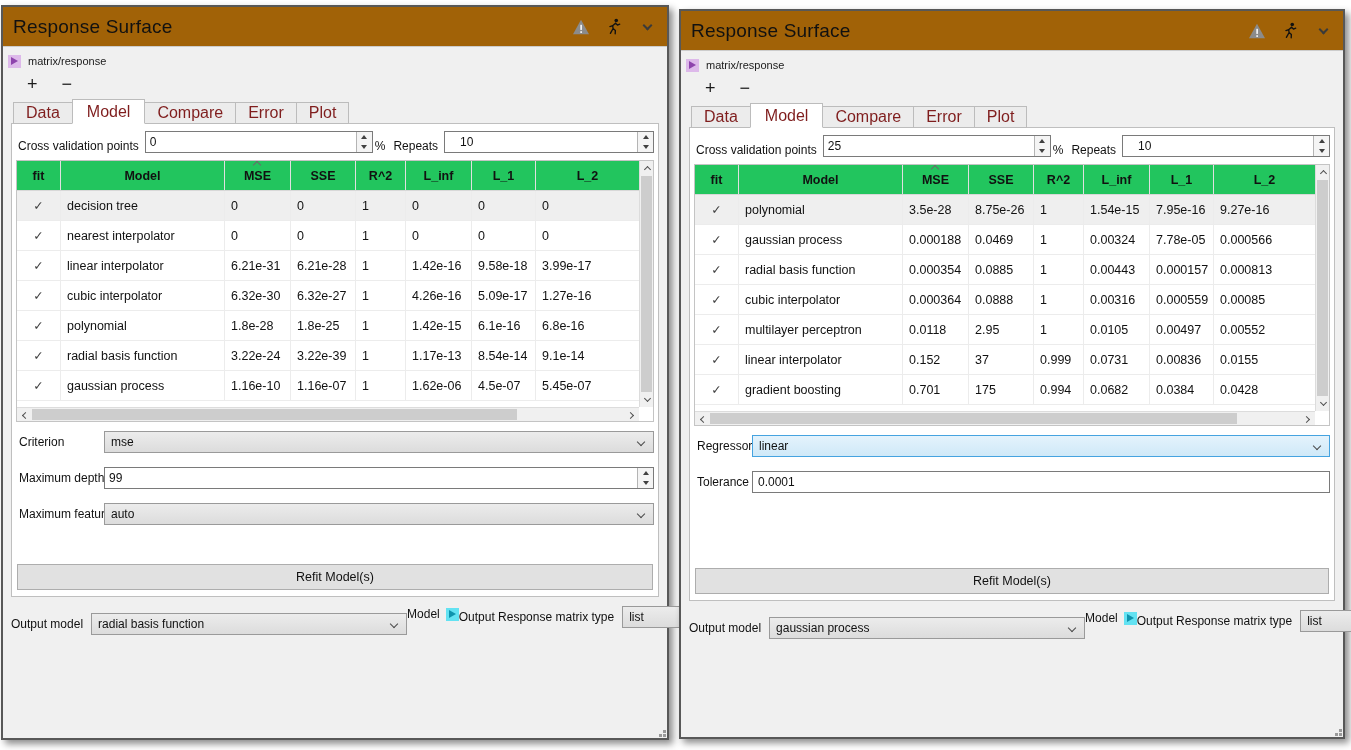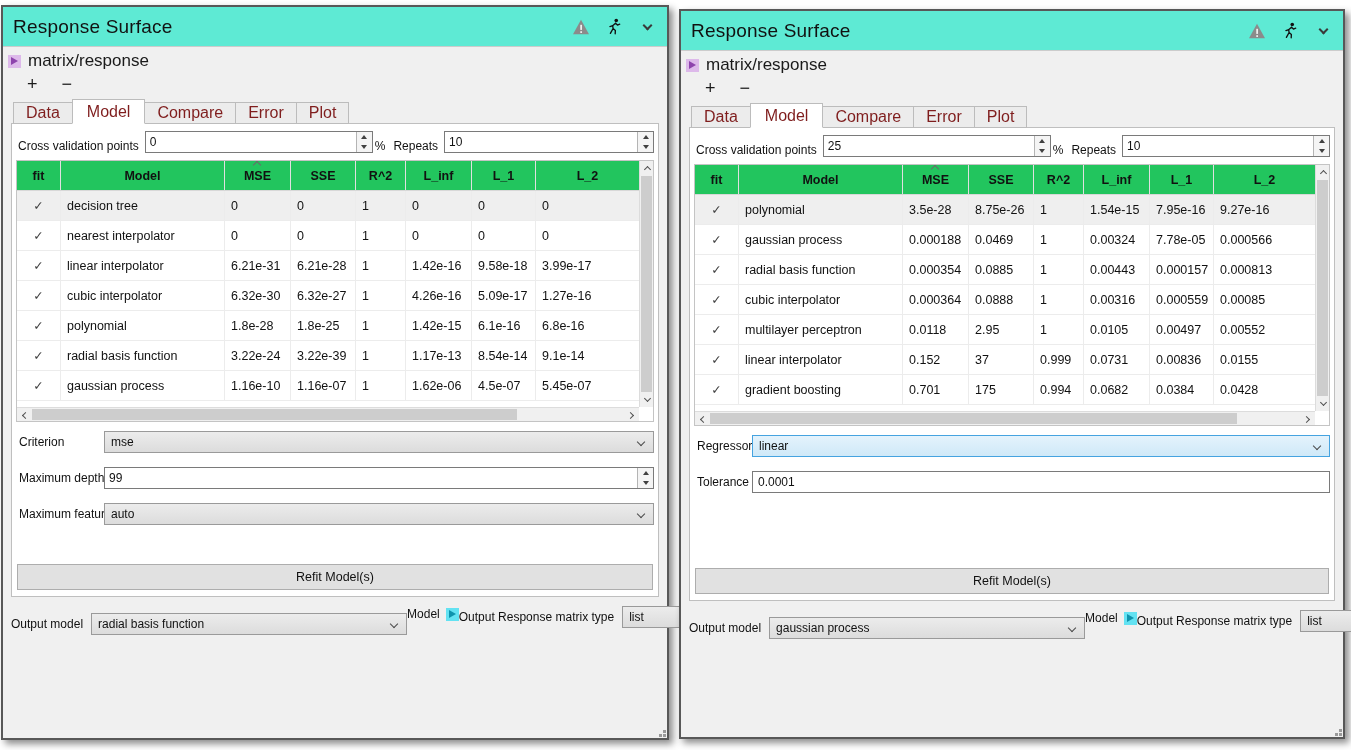--- a/index.html
+++ b/index.html
@@ -9,37 +9,37 @@
     position:absolute; background:#f0f0f0;
     border:2px solid #585858;
     box-shadow:4px 4px 7px rgba(0,0,0,0.45);
     display:flex; flex-direction:column;
   }
   #win0 { left:1px; top:5px;  width:668px; height:735px; }
   #win1 { left:679px; top:9px; width:666px; height:730px; }
 
   
   .titlebar { height:40px; flex:0 0 40px; display:flex; align-items:center; padding:0 10px;
-              border-bottom:1px solid #cccccc; background:#5eead4; }
+              border-bottom:1px solid #cccccc; background:#a16207; }
   .title { font-size:19px; color:#111; letter-spacing:0.2px; }
   .titlebar .spacer { flex:1; }
   .tb-icon { width:20px; height:20px; margin-left:13px; display:flex; align-items:center; justify-content:center; }
   .chev { display:inline-block; width:7px; height:7px; border-right:2px solid #3a3a3a; border-bottom:2px solid #3a3a3a; }
   .chev.down { transform:rotate(45deg); margin-top:-3px; }
 
   
   .source-row { height:20px; margin:4px 0 0 5px; display:flex; align-items:center; }
   .port-box { width:13px; height:13px; position:relative; flex:0 0 13px; }
   .port-box .tri { position:absolute; left:3px; top:2px; width:0; height:0;
                    border-top:4.5px solid transparent; border-bottom:4.5px solid transparent; }
   .port-purple { background:#ddb9ea; }
   .port-purple .tri { border-left:7px solid #8e44ad; }
   .port-cyan { background:#63e2f2; }
   .port-cyan .tri { border-left:7px solid #0e93ad; }
-  .source-label { font-size:17px; color:#1a1a1a; margin-left:7px; }
+  .source-label { font-size:11px; color:#1a1a1a; margin-left:7px; }
 
   .pm-row { height:26px; margin-left:24px; display:flex; align-items:center; gap:24px; }
   .pm-btn { font-size:18px; color:#1a1a1a; line-height:20px; cursor:default; }
 
   
   .tabs { display:flex; align-items:flex-end; height:25px; margin:2px 0 0 10px; position:relative; z-index:2; }
   .tab { height:22px; padding:0 12px; display:flex; align-items:center; font-size:16px; color:#7f1d1d;
          background:#ececec; border:1px solid #bcbcbc; border-left-width:0;margin-top:48px; }
   .tab:first-child { border-left-width:1px; }
   .tab.active { background:#ffffff; height:25px; border-left-width:1px; border-bottom:1px solid #ffffff;
@@ -52,21 +52,21 @@
   .cv-row .lbl { margin:8px 6px 0 2px; white-space:nowrap; }
   .spinbox { height:22px; background:#fff; border:1px solid #7a7a7a; display:flex; align-items:stretch; }
   .spinbox .val { flex:1; font-size:12px; padding:3px 0 0 4px; color:#111; }
   .spinner { width:16px; border-left:1px solid #b4b4b4; display:flex; flex-direction:column; }
   .spinner div { flex:1; display:flex; align-items:center; justify-content:center; background:#f4f4f4; }
   .spinner .up::after { content:""; border-left:3.5px solid transparent; border-right:3.5px solid transparent; border-bottom:4px solid #404040; }
   .spinner .dn::after { content:""; border-left:3.5px solid transparent; border-right:3.5px solid transparent; border-top:4px solid #404040; }
   .cv-spin1 { width:228px; }
   .pct { margin:0 10px 0 8px; }
   .rep-lbl { margin:0 6px 0 26px; }
-  .cv-spin2 { flex:1; }
+  .cv-spin2 { flex:1;padding-left:11px; }
 
   
   .rs-table { margin-top:7px; height:262px; flex:0 0 262px; border:1px solid #c4c4c4; position:relative; background:#fff; }
   .tgrid { position:absolute; left:0; top:0; right:14px; bottom:14px; overflow:hidden; }
   .thead { display:flex; height:30px; border-bottom:1px solid #d8d8d8; background:#22c55e; }
   .hc { font-weight:bold; font-size:12.5px; color:#111; display:flex; align-items:center; justify-content:center;
         border-right:1px solid #e0e0e0; position:relative; }
   .trow { display:flex; height:30px; border-bottom:1px solid #ececec; background:#fff; }
   .trow.sel { background:#efefef; }
   .cell { font-size:12.5px; color:#111; display:flex; align-items:center; padding-left:6px;

